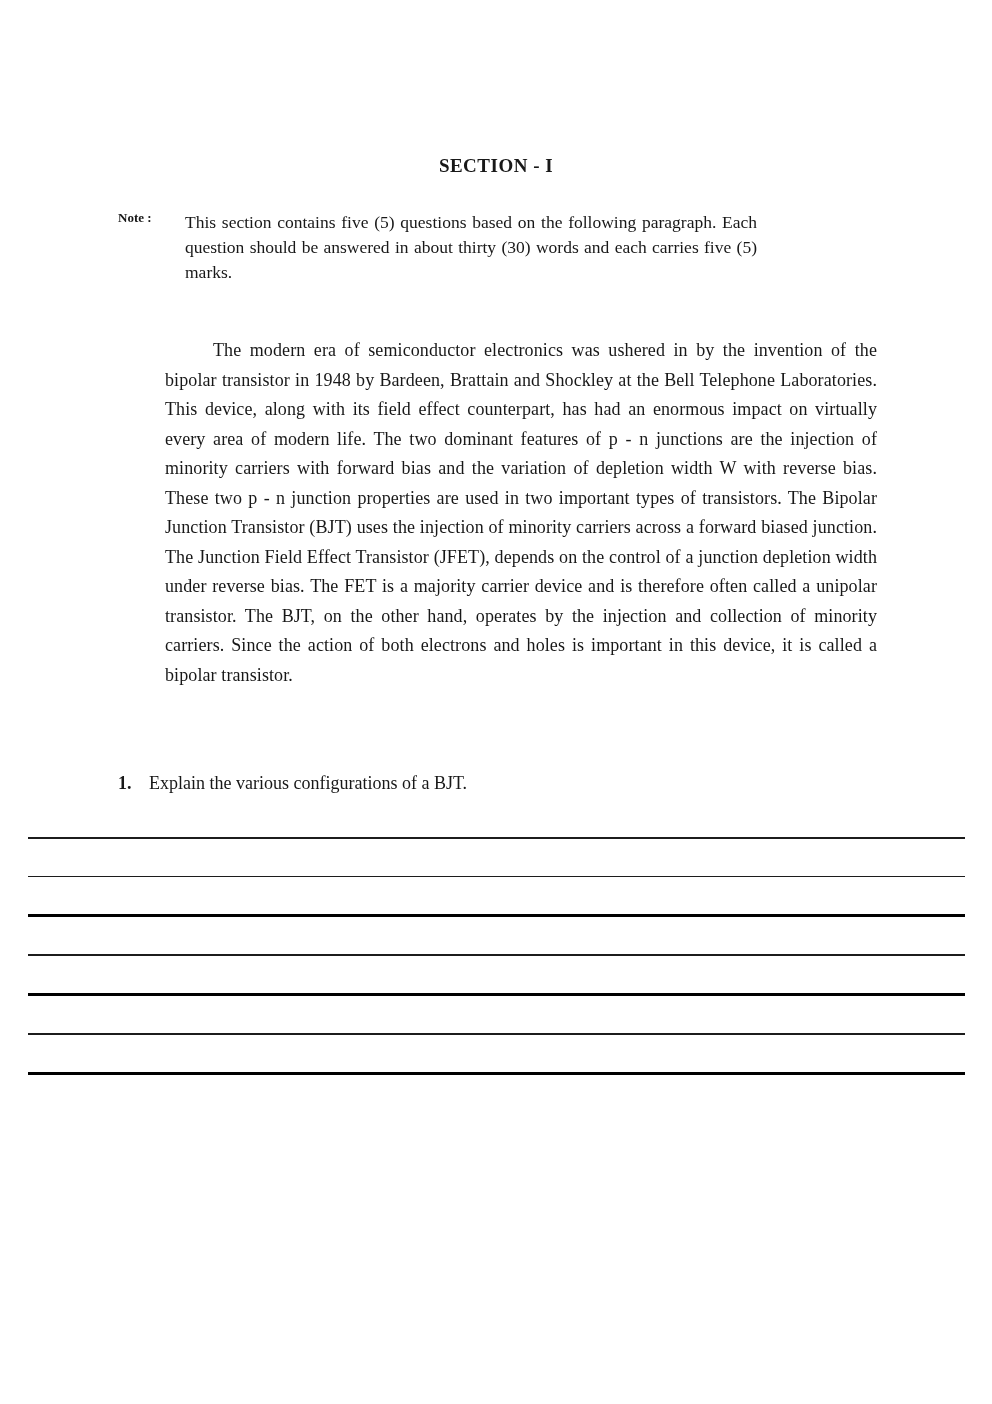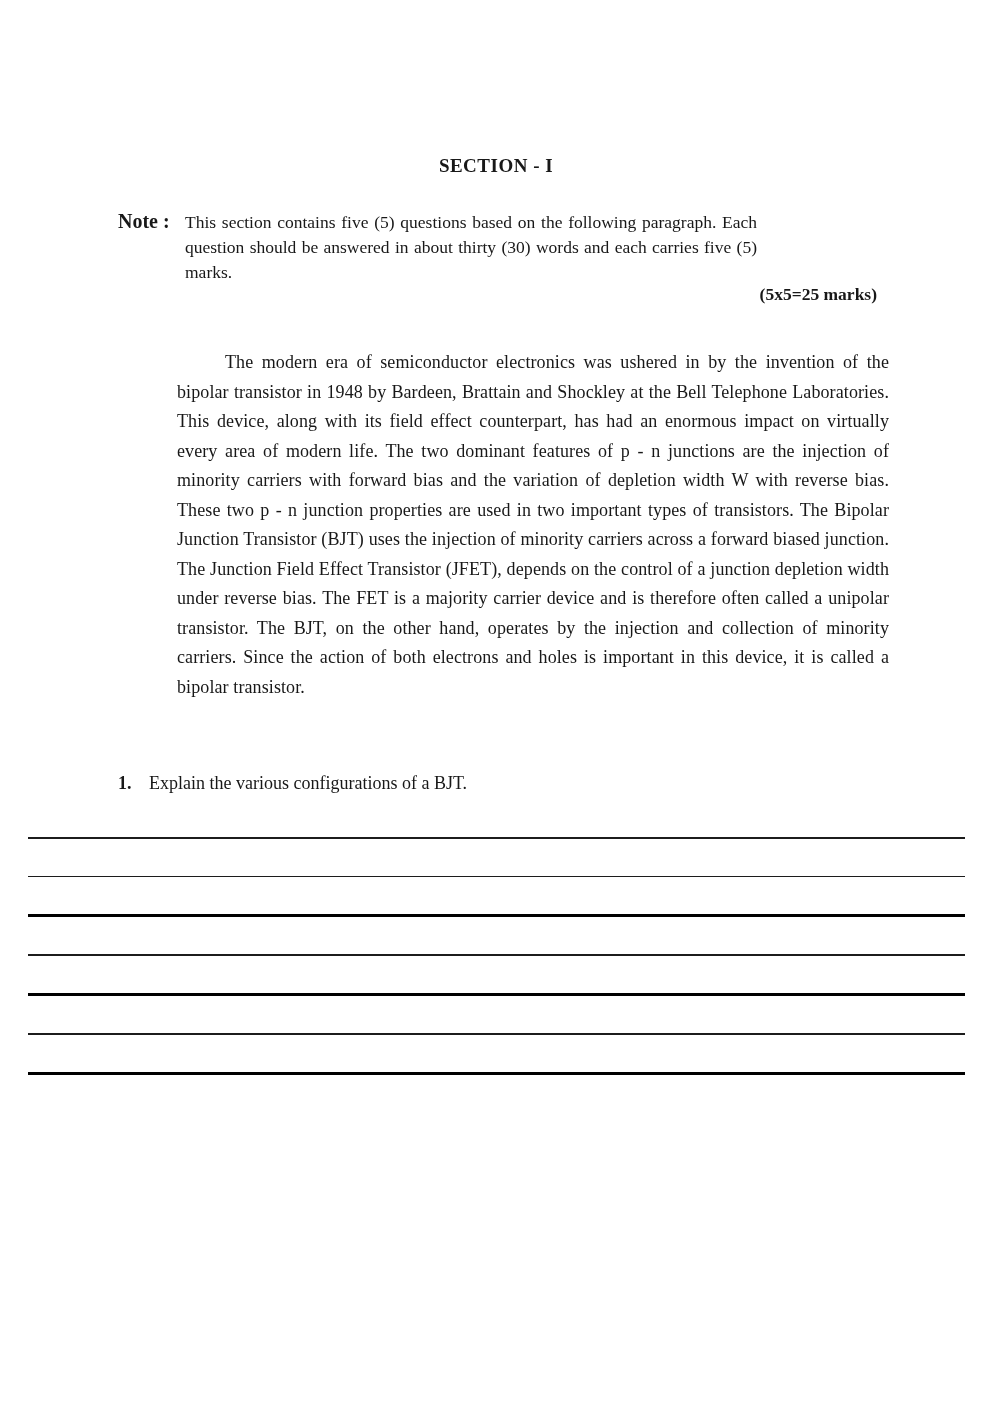--- a/index.html
+++ b/index.html
@@ -35,21 +35,21 @@
     position: absolute;
     top: 210px;
     left: 118px;
     width: 760px;
   }
   .note-label {
     position: absolute;
     left: 0;
     top: 0;
     font-weight: bold;
-    font-size: 20px;
+    font-size: 13px;
   }
   .note-text {
     margin-left: 67px;
     width: 572px;
     font-size: 17.5px;
     line-height: 25px;
     text-align: justify;
   }
   .marks {
     position: absolute;
@@ -58,21 +58,21 @@
     width: 712px;
     text-align: right;
     font-size: 17.5px;
     font-weight: bold;
   }
   .paragraph {
     position: absolute;
     top: 336px;
     left: 165px;
     width: 712px;
-    margin: 12px;
+    margin: 0;
     font-size: 18px;
     line-height: 29.5px;
     text-align: justify;
     text-indent: 48px;
     letter-spacing: 0.1px;
   }
   .question-row {
     position: absolute;
     top: 773px;
     left: 118px;
@@ -138,21 +138,20 @@
 
 <div class="page">
 
   <h1 class="section-title">SECTION - I</h1>
 
   <div class="note-row">
     <div class="note-label">Note :</div>
     <div class="note-text">This section contains five (5) questions based on the following paragraph.  Each question should be answered in about thirty (30) words and each carries five (5) marks.</div>
   </div>
 
-  <div class="marks">(5x5=25 marks)</div>
 
   <p class="paragraph">The modern era of semiconductor electronics was ushered in by the invention of the bipolar transistor in 1948 by Bardeen, Brattain and Shockley at the Bell Telephone Laboratories.  This device, along with its field effect counterpart, has had an enormous impact on virtually every area of modern life.  The two dominant features of p - n junctions are the injection of minority carriers with forward bias and the variation of depletion width W with reverse bias.  These two p - n junction properties are used in two important types of transistors.  The Bipolar Junction Transistor (BJT) uses the injection of minority carriers across a forward biased junction.  The Junction Field Effect Transistor (JFET), depends on the control of a junction depletion width under reverse bias.  The FET is a majority carrier device and is therefore often called a unipolar transistor.  The BJT, on the other hand, operates by the injection and collection of minority carriers.  Since the action of both electrons and holes is important in this device, it is called a bipolar transistor.</p>
 
   <div class="question-row">
     <div class="q-num">1.</div>
     <div class="q-text">Explain the various configurations of a BJT.</div>
   </div>
 
   <div class="answer-area">
       <div class="answer-line thin"></div>

